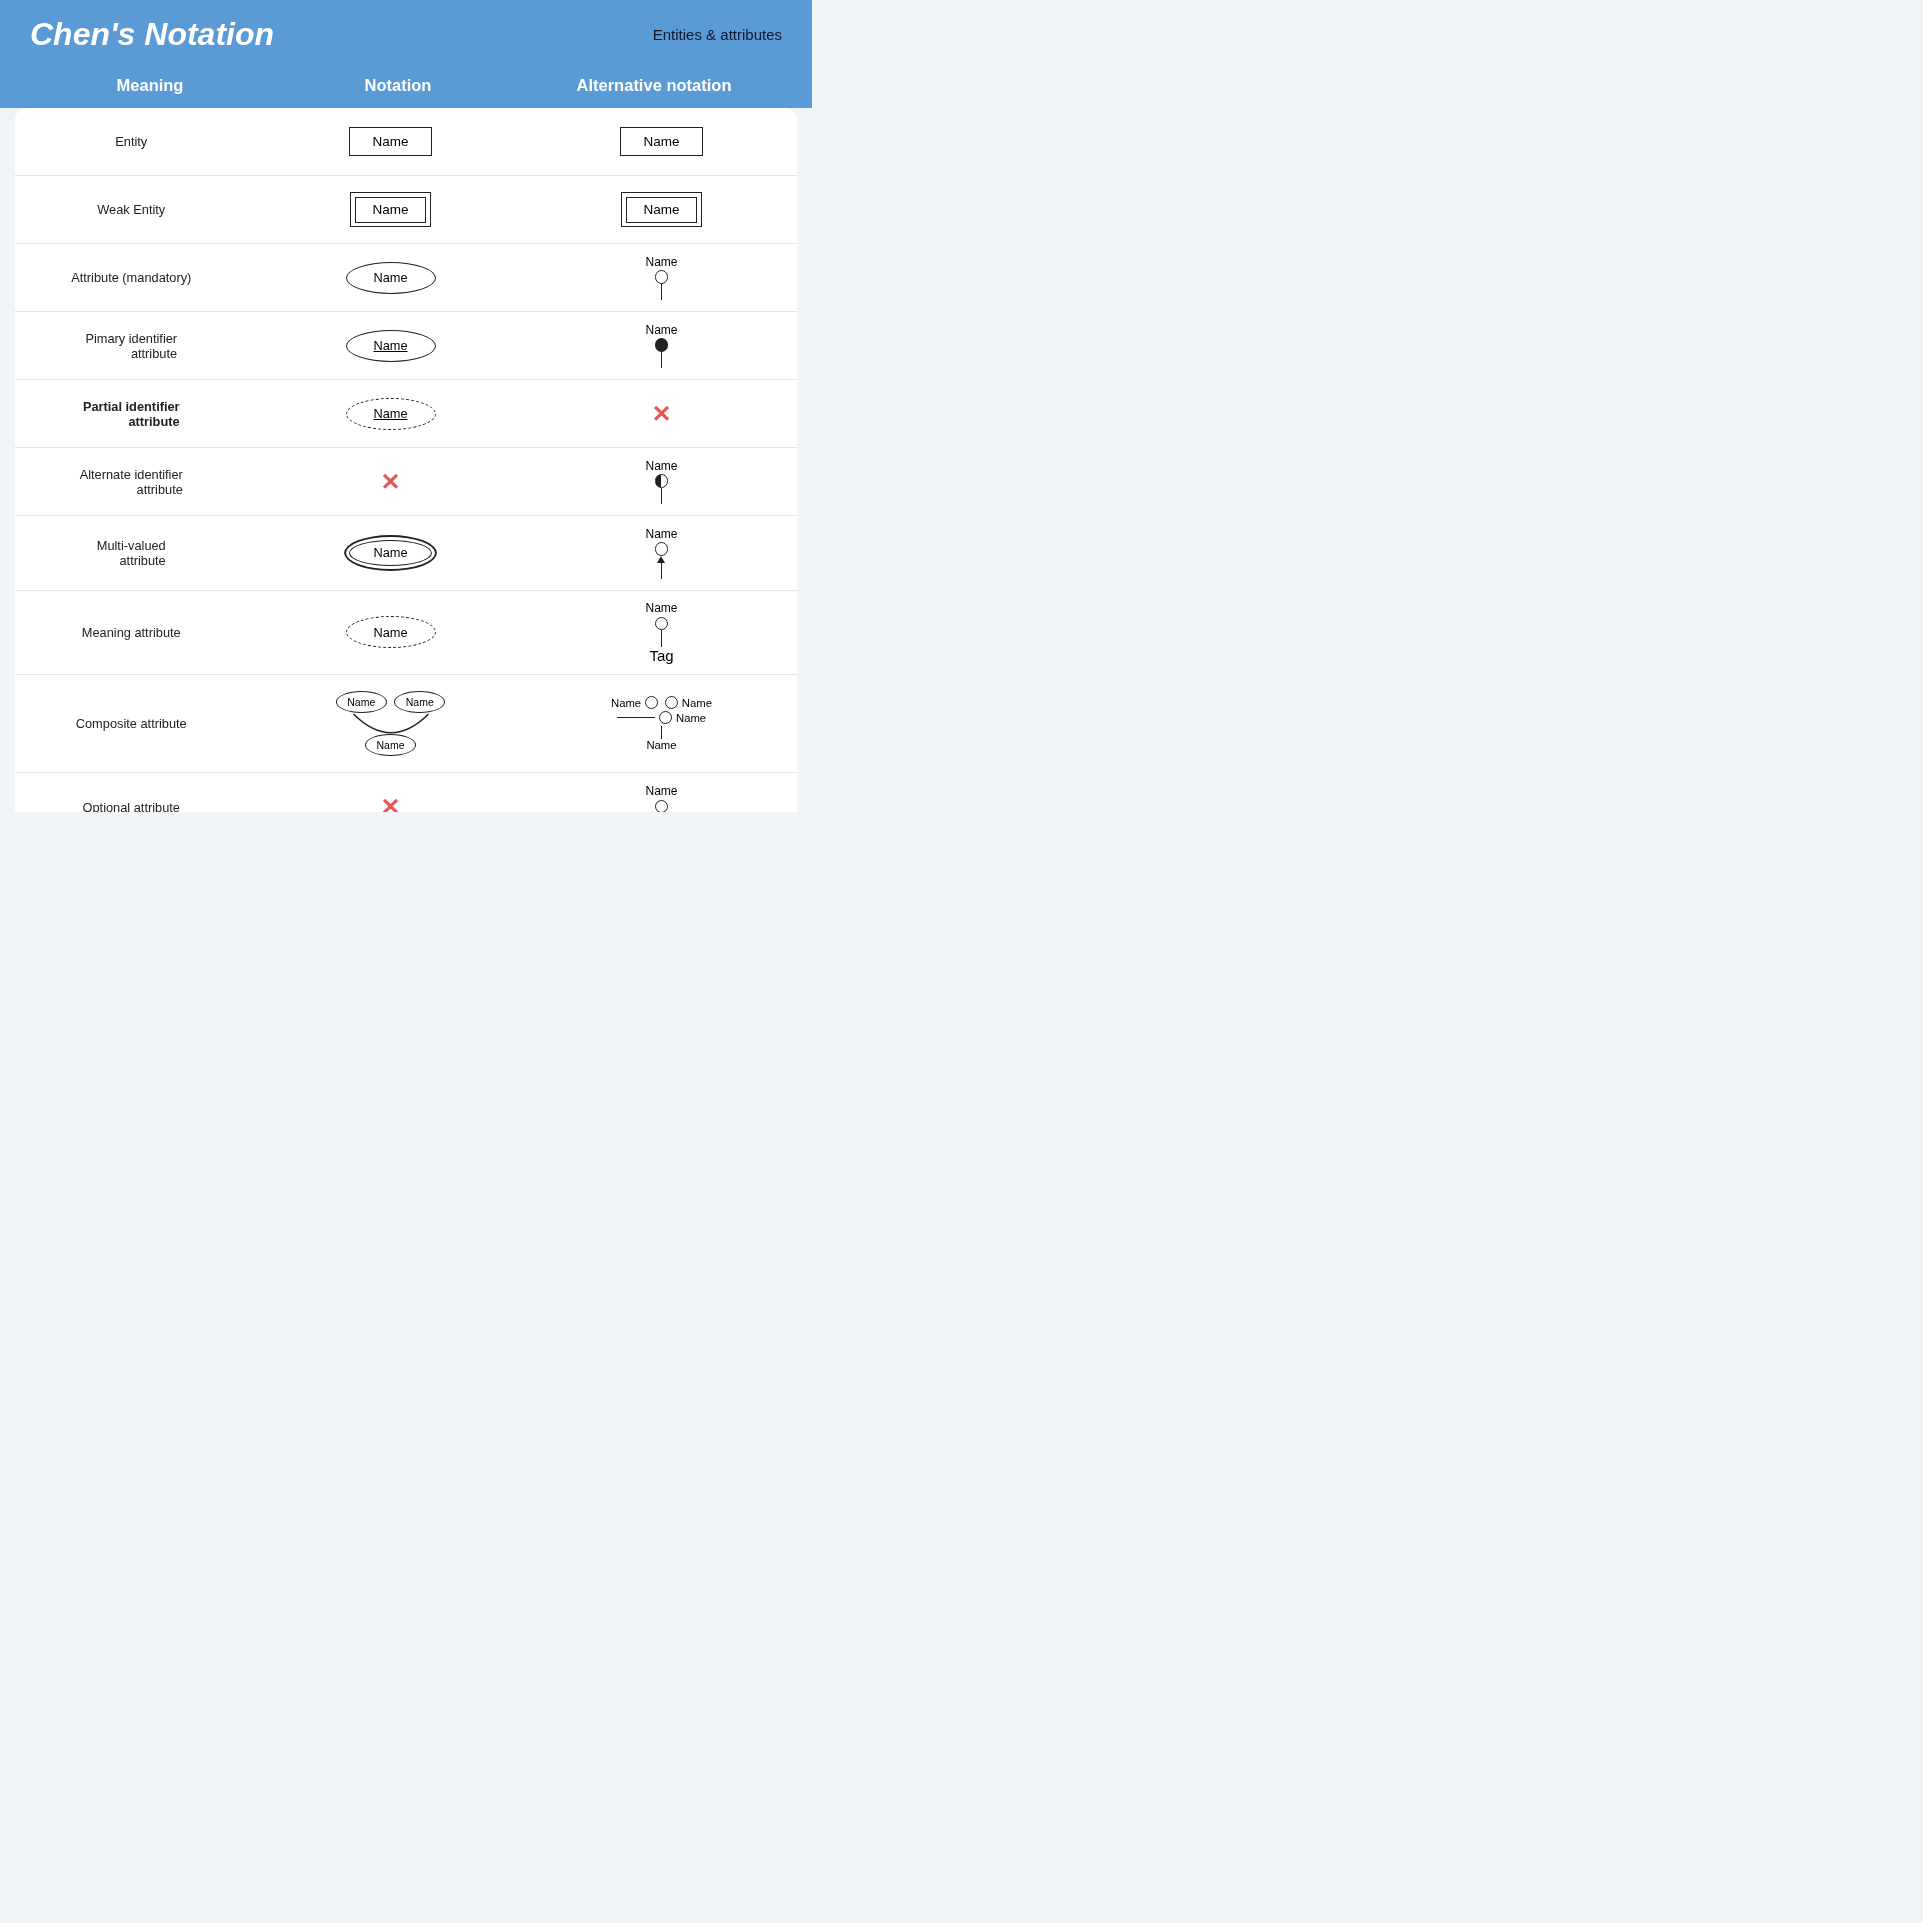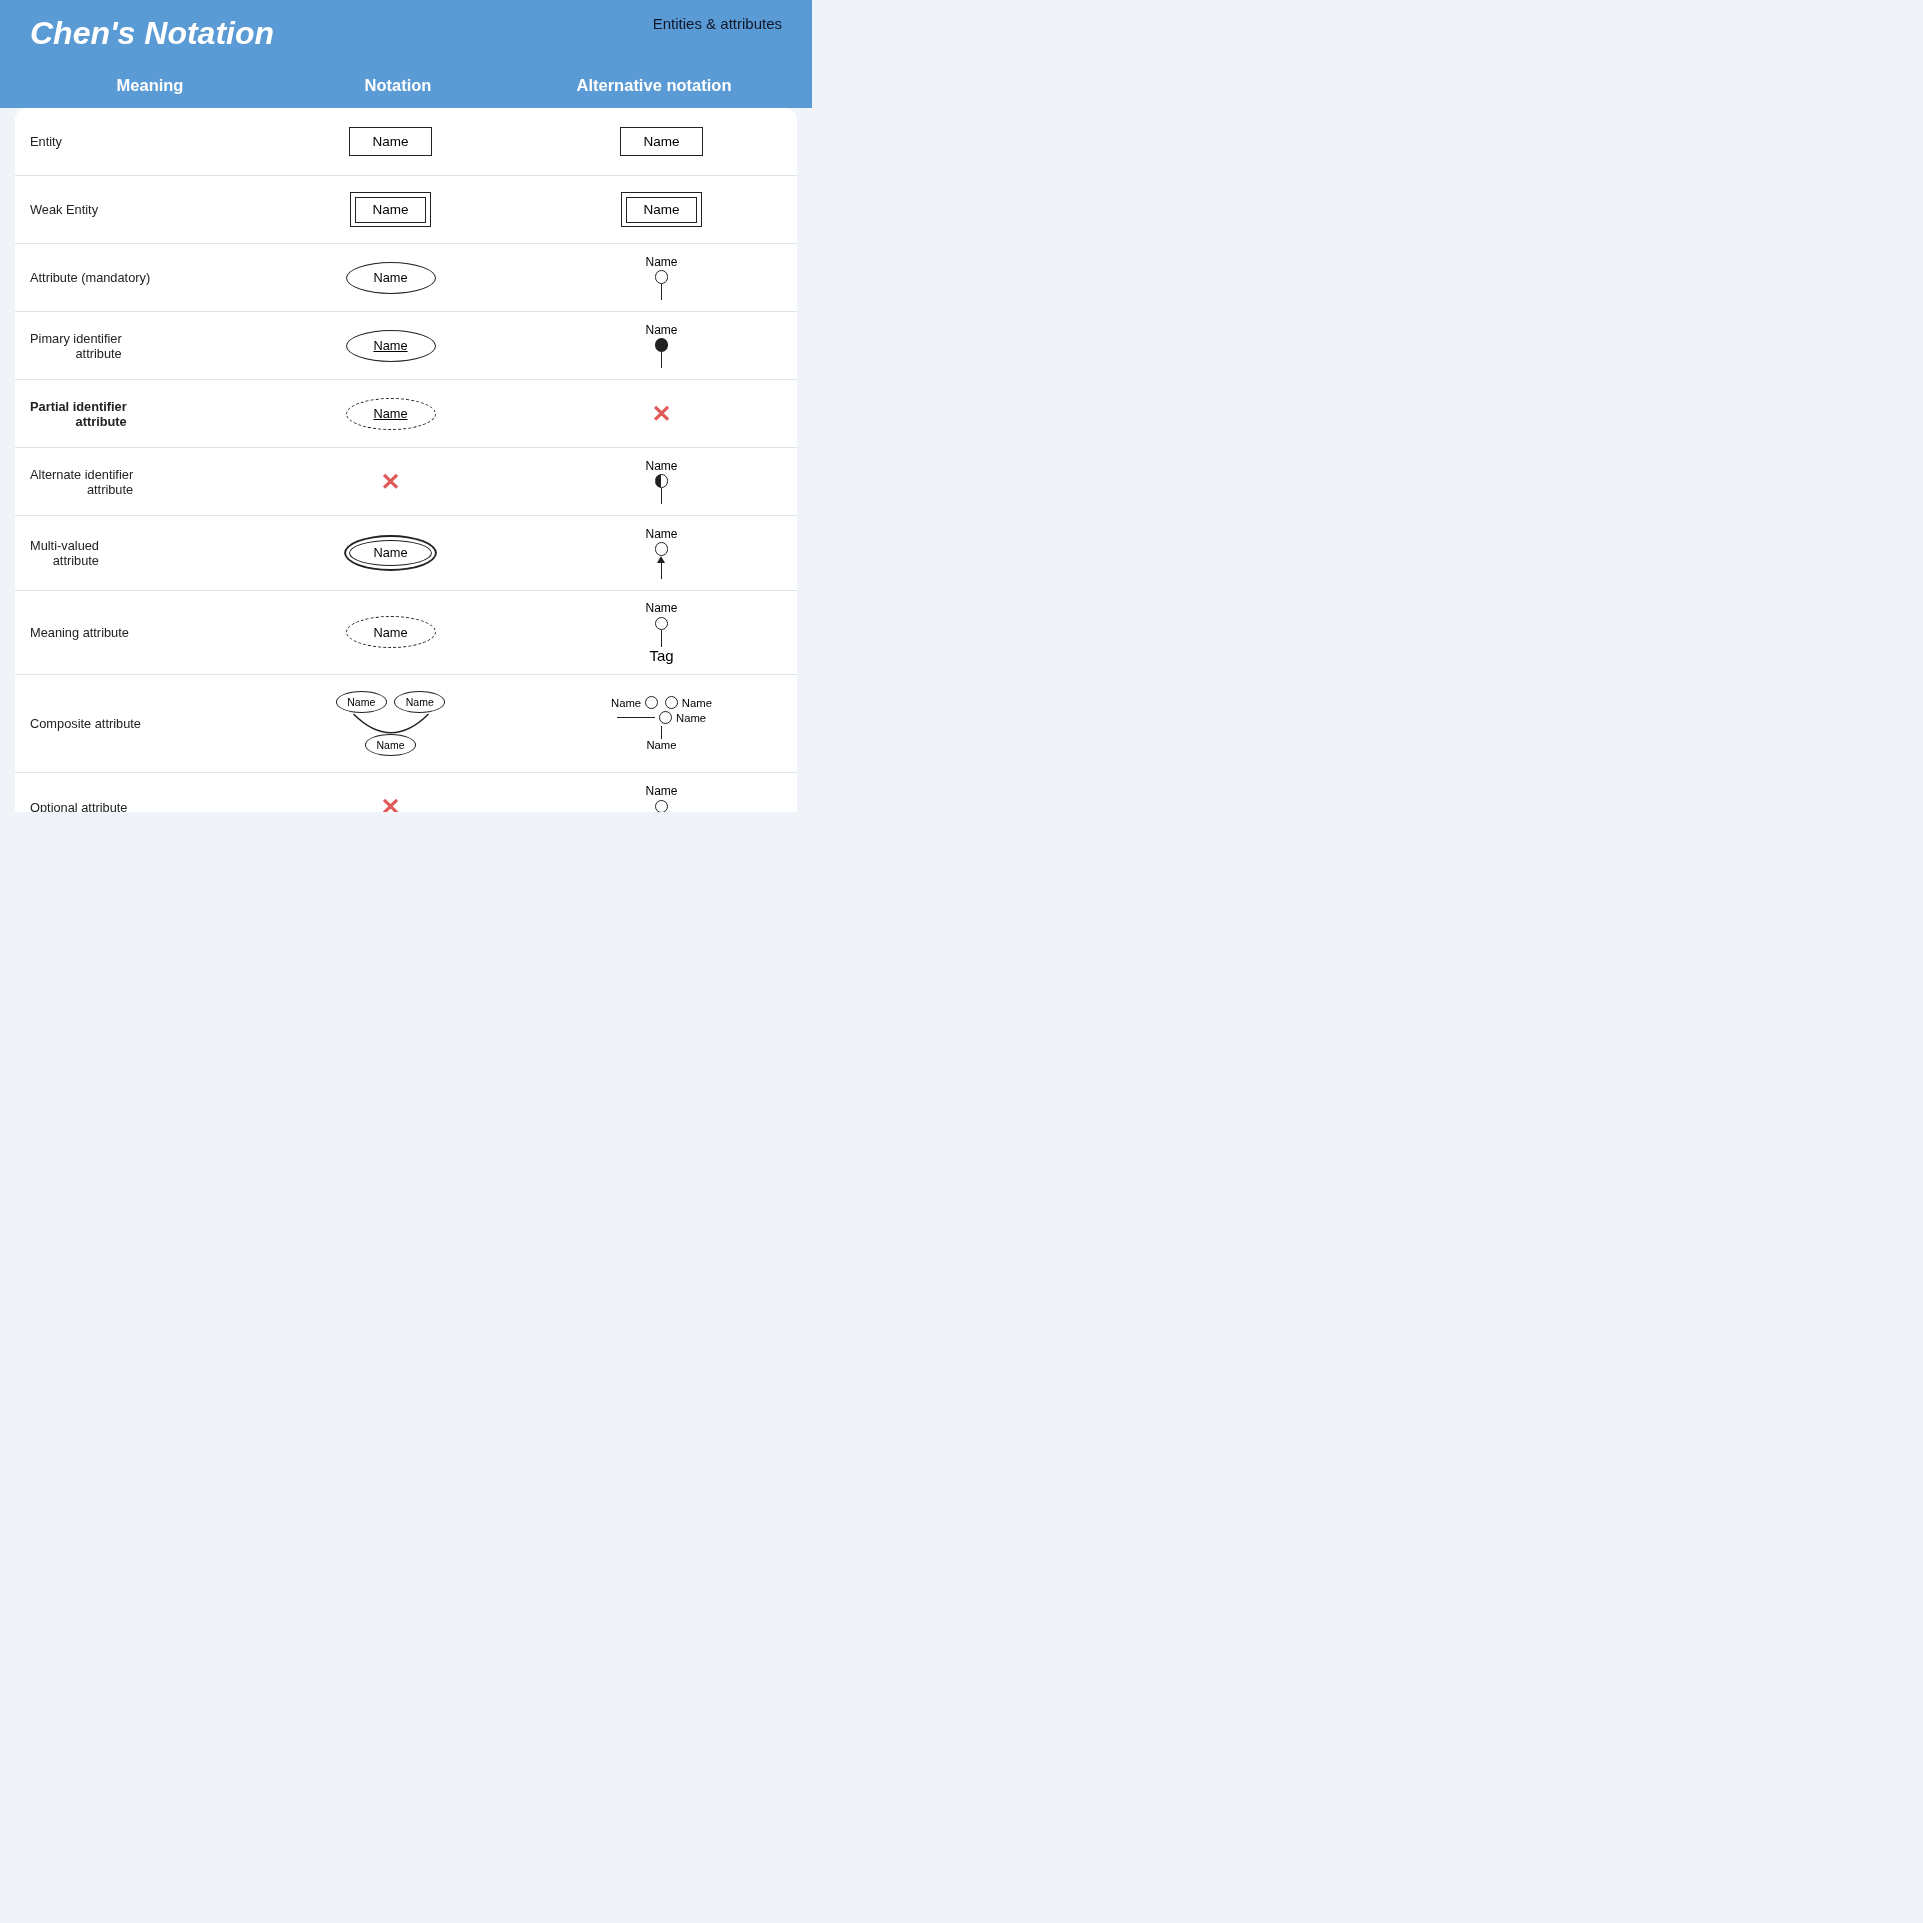--- a/index.html
+++ b/index.html
@@ -8,21 +8,21 @@
       height: 812px;
       font-family: 'Segoe UI', Arial, sans-serif;
       background: #f0f4f8;
       overflow: hidden;
     }
     .header {
       background: #5b9bd5;
       padding: 15px 30px;
       display: flex;
       justify-content: space-between;
-      align-items: flex-start;
+      align-items: center;
       height: 68px;
     }
     .header-title {
       color: white;
       font-size: 32px;
       font-weight: 800;
       font-style: italic;
     }
     .header-subtitle {
       color: #0f172a;
@@ -57,21 +57,21 @@
       align-items: center;
     }
     .table-row:last-child { border-bottom: none; }
     .cell {
       padding: 10.5px 15px;
       display: flex;
       align-items: center;
       justify-content: center;
     }
     .cell-meaning {
-      justify-content: flex-start;
+      justify-content: center;
       font-size: 12.8px;
       color: #222;
       text-align: right;
       padding-right: 22.5px;
     }
     
     .box-entity {
       border: 1.5px solid #222;
       padding: 6px 21px;
       font-size: 13.5px;

